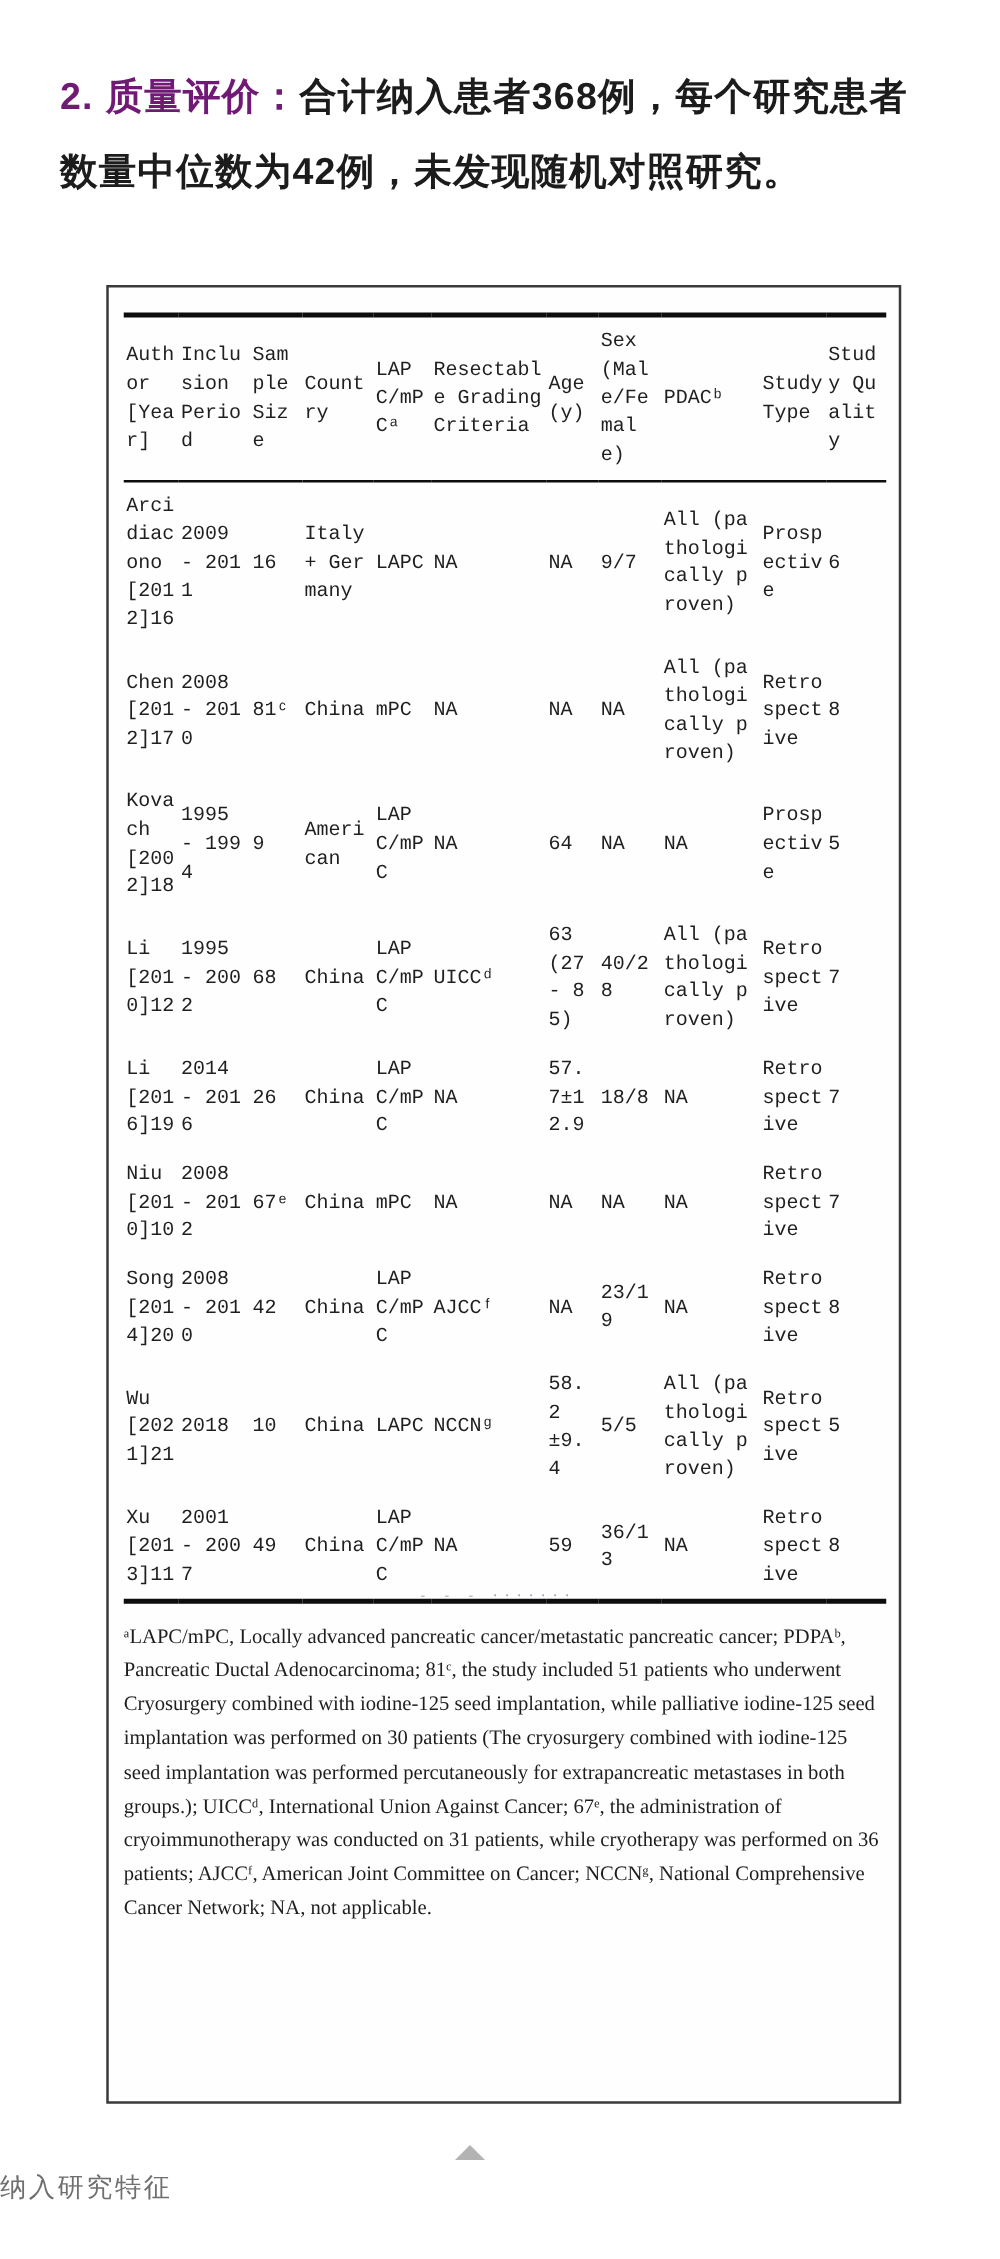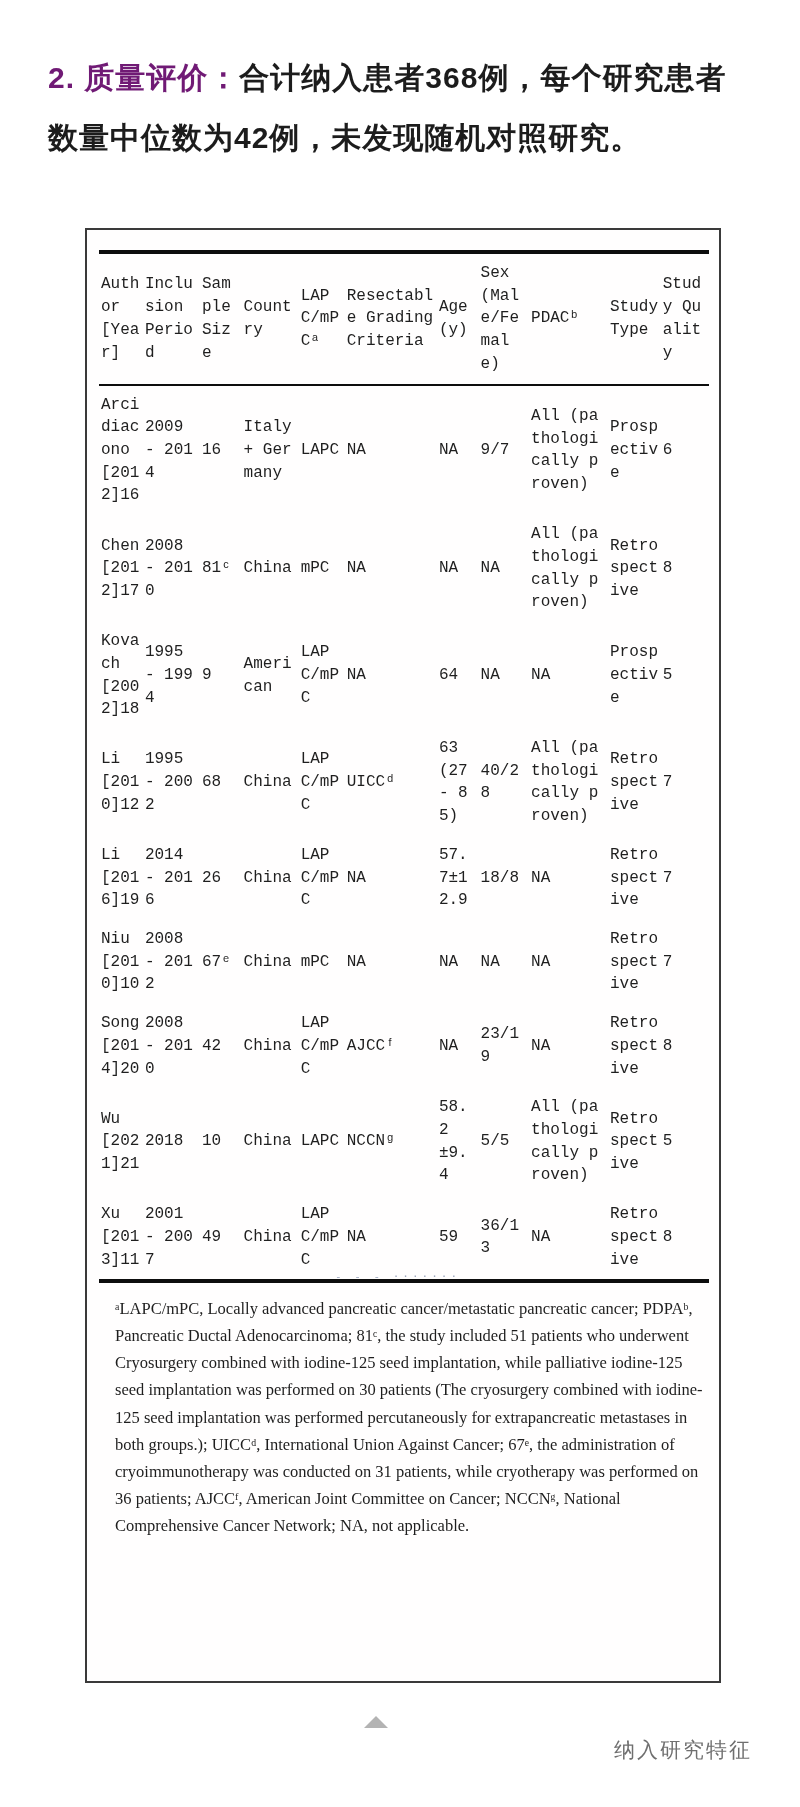--- a/index.html
+++ b/index.html
@@ -35,25 +35,25 @@
   }
   
   .artifact{
     position:absolute;left:248px;top:1040px;width:170px;
     font-size:11px;letter-spacing:3px;color:#8d9ab5;opacity:.85;
     font-family:"DejaVu Sans Mono",monospace;white-space:nowrap;
   }
   .footnote{
     margin-top:12px;
     font-family:"Liberation Serif","DejaVu Serif",serif;
-    font-size:16.5px;line-height:1.64;color:#1e1e1e;margin-left:16px;
+    font-size:16.5px;line-height:1.64;color:#1e1e1e;
   }
   
   .caption{
-    position:absolute;left:0;top:1716px;width:752px;text-align:right;
+    position:absolute;left:0;top:1716px;width:752px;text-align:left;
   }
   .caption .tri{
     display:block;margin:0 auto 8px auto;width:0;height:0;cursor:pointer;
     border-left:12px solid transparent;border-right:12px solid transparent;
     border-bottom:12px solid #b3b3b3;
   }
   .caption .cap-text{
     font-size:21px;letter-spacing:2px;color:#6f6f6f;
   }
 </style>
@@ -88,21 +88,21 @@
           <th>Age (y)</th>
           <th>Sex (Male/Female)</th>
           <th>PDACᵇ</th>
           <th>Study Type</th>
           <th>Study Quality</th>
         </tr>
       </thead>
     <tbody>
         <tr>
           <td>Arcidiacono [2012]16</td>
-          <td>2009 - 2014</td>
+          <td>2009 - 2011</td>
           <td>16</td>
           <td>Italy + Germany</td>
           <td>LAPC</td>
           <td>NA</td>
           <td>NA</td>
           <td>9/7</td>
           <td>All (pathologically proven)</td>
           <td>Prospective</td>
           <td>6</td>
         </tr>

